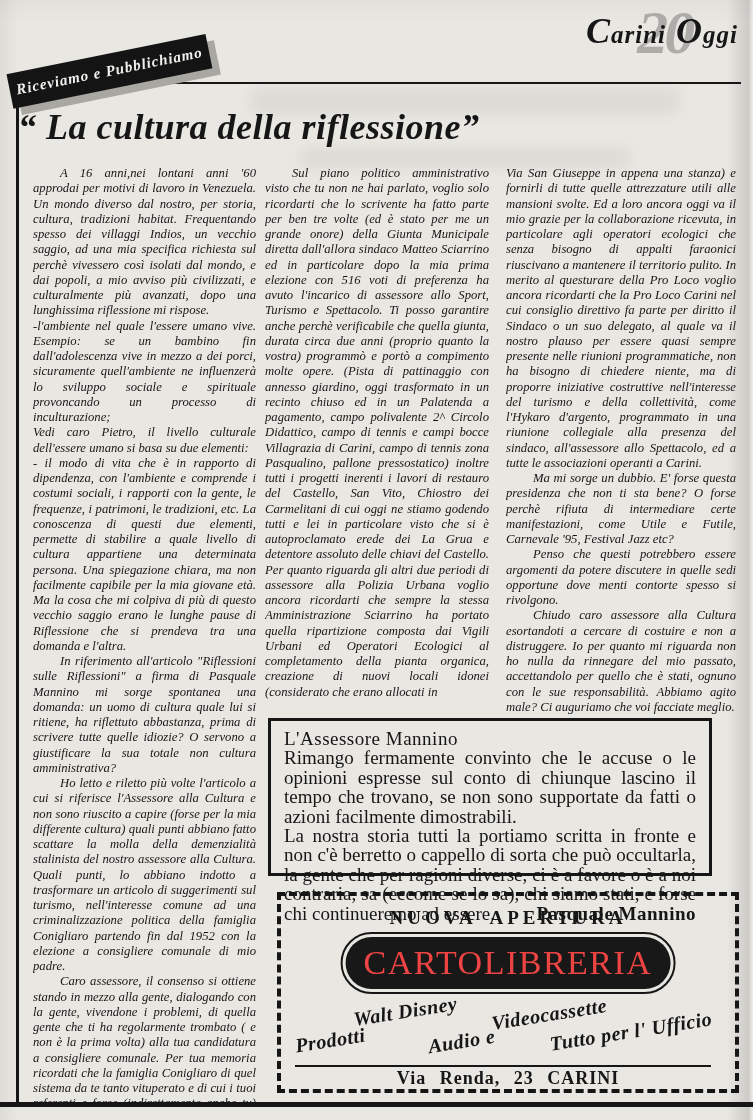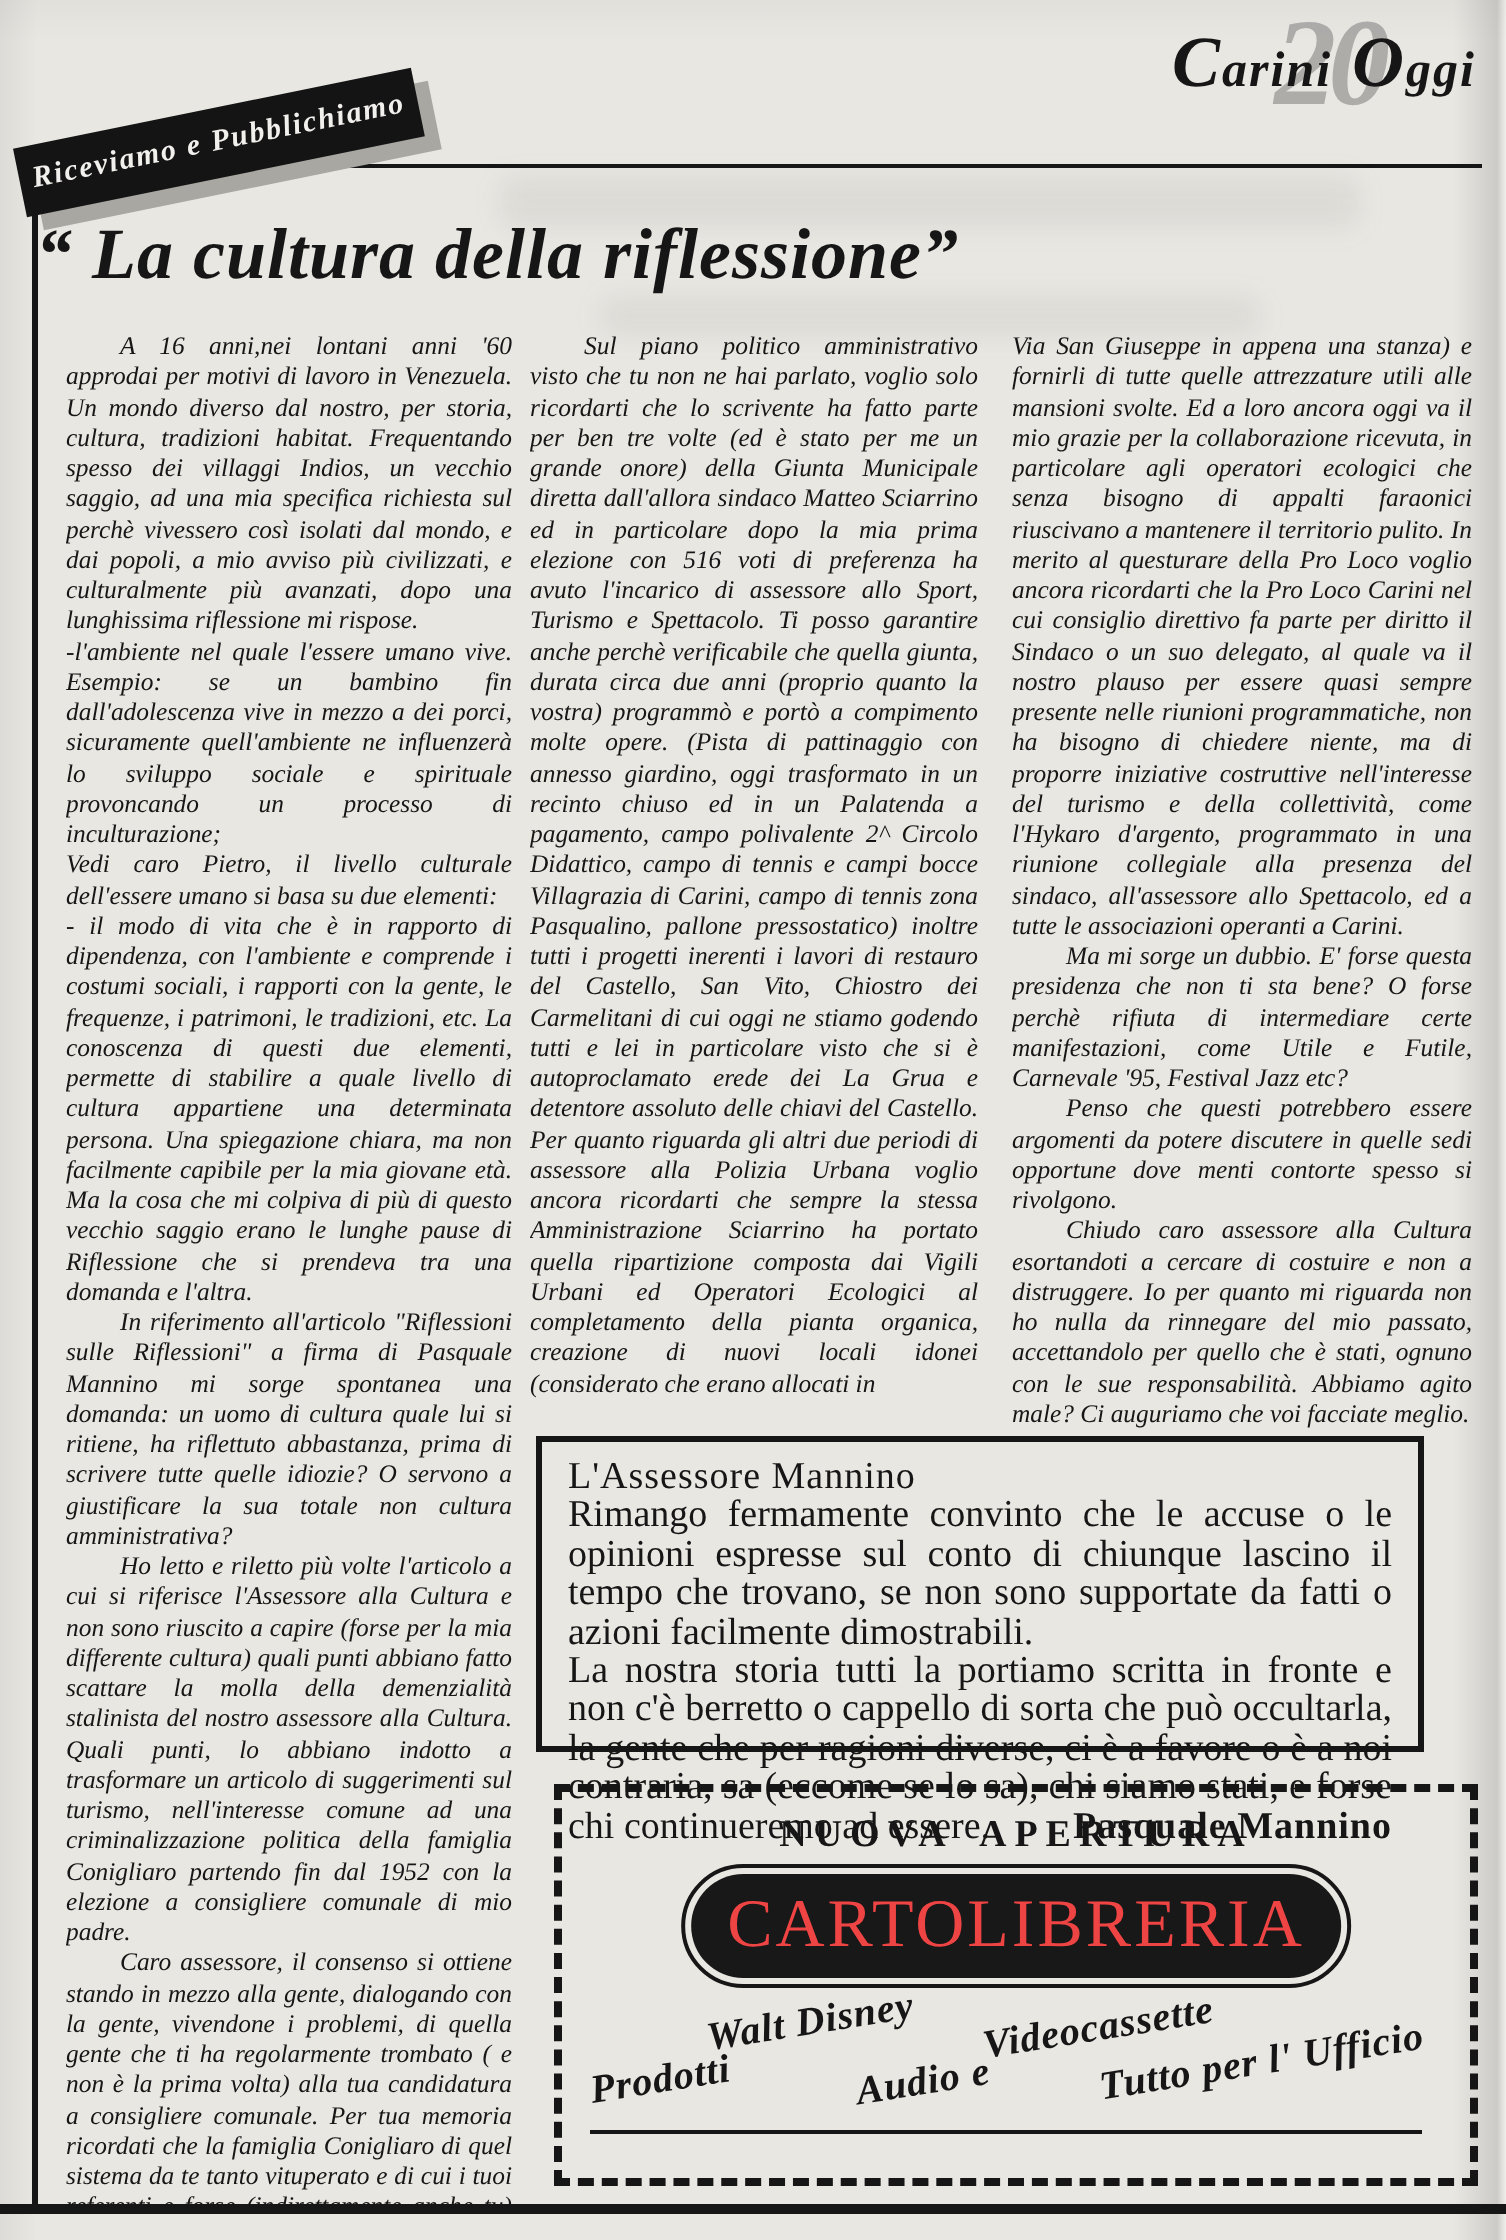--- a/index.html
+++ b/index.html
@@ -154,17 +154,18 @@
     <div class="ad-headline">NUOVA  APERTURA</div>
     <div class="ad-brand-plate">
       <div class="ad-brand">CARTOLIBRERIA</div>
     </div>
     <span class="ad-script ad-s1">Prodotti</span>
     <span class="ad-script ad-s2">Walt Disney</span>
     <span class="ad-script ad-s3">Audio e</span>
     <span class="ad-script ad-s4">Videocassette</span>
     <span class="ad-script ad-s5">Tutto per l' Ufficio</span>
     <div class="ad-rule"></div>
+    <div class="ad-address">Via Renda, 23  CARINI</div>
   </div>
 
   <div class="page-bottom-rule"></div>
 
 </div>
 
 </body></html>

